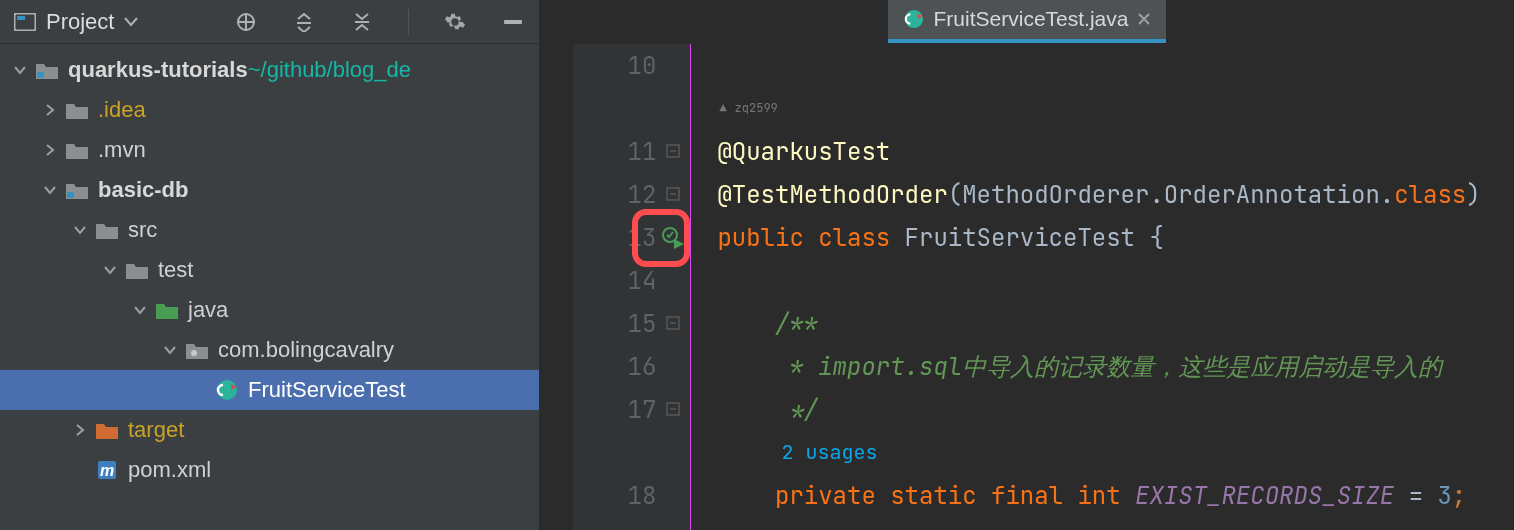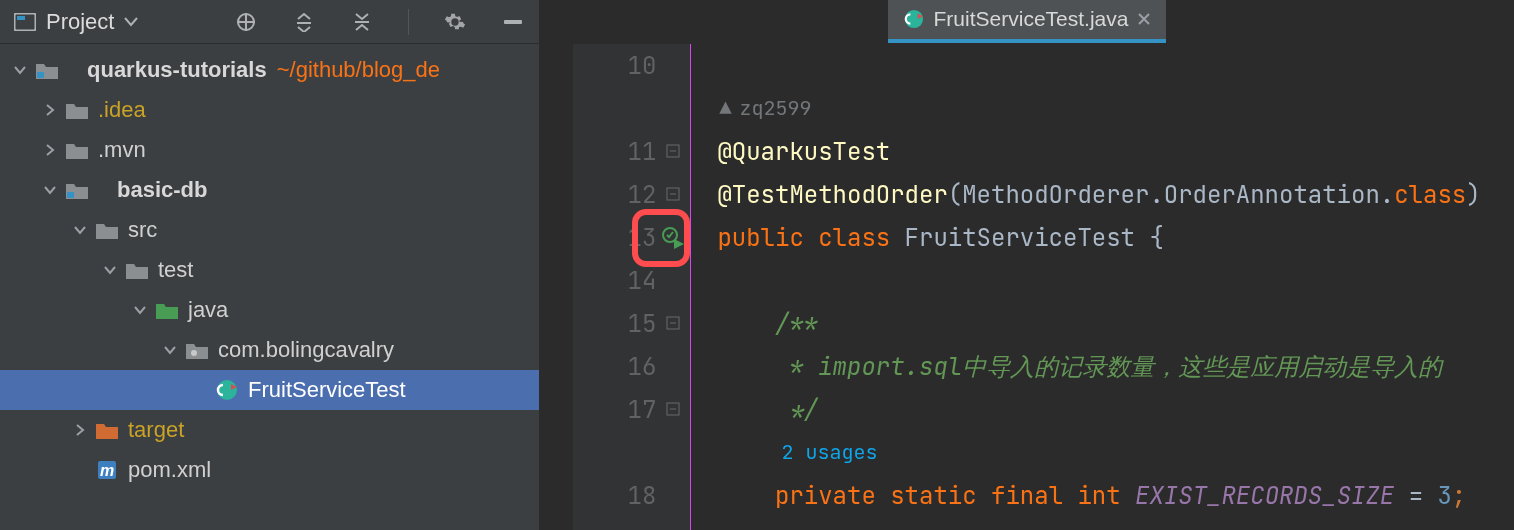--- a/index.html
+++ b/index.html
@@ -64,23 +64,23 @@
   .tree-row .indent { display:inline-block; }
   .arrow {
     width: 20px; height:20px;
     display:inline-flex;align-items:center;justify-content:center;
     color:#9aa0a6; margin-right:4px;
     flex:0 0 20px;
   }
   .arrow.none { visibility:hidden; }
   .node-icon { width:26px; display:inline-flex; align-items:center; justify-content:center; margin-right:8px;}
   .node-label { color:#d0d0d0; }
-  .node-label.bold { font-weight:700; color:#d8d8d8;margin-left:19px;}
+  .node-label.bold { font-weight:700; color:#d8d8d8;}
   .node-label.excluded { color:#c9a227; } 
-  .node-sub { color:#f97316; margin-left:10px; }
+  .node-sub { color:#14b8a6; }
   .node-label.sel { color:#fff;}
 
   
   .editor {
     flex: 1;
     display: flex;
     flex-direction: column;
     background: #2b2b2b;
     align-items: center;
   }
@@ -139,21 +139,21 @@
     right:-34px;
     top:50%; transform:translateY(-50%);
     width:58px; height:58px;
     border: 6px solid #ff4d4f;
     border-radius: 14px;
     pointer-events:none;
     box-sizing:border-box;
   }
   .code { flex:1; padding-left: 26px; position:relative;}
   .cline { height:43px; color:#a9b7c6; white-space:pre;}
-  .author-line { height:43px; color:#73777a; font-size:20px; padding-left:2px;}
+  .author-line { height:43px; color:#73777a; font-size:12px; padding-left:2px;}
   .author-line .user-icon { margin-right:8px; color:#73777a;}
   .usages-line { height:43px; color:#0ea5e9; font-size:20px; padding-left:64px;}
 
   
   .tk-ann { color:#fef9c3; }
   .tk-kw  { color:#f97316; }
   .tk-cls { color:#a9b7c6; }
   .tk-doc { color:#629755; font-style:italic;}
   .tk-field { color:#9876aa; font-style:italic;}
   .tk-num { color:#6897bb; }

